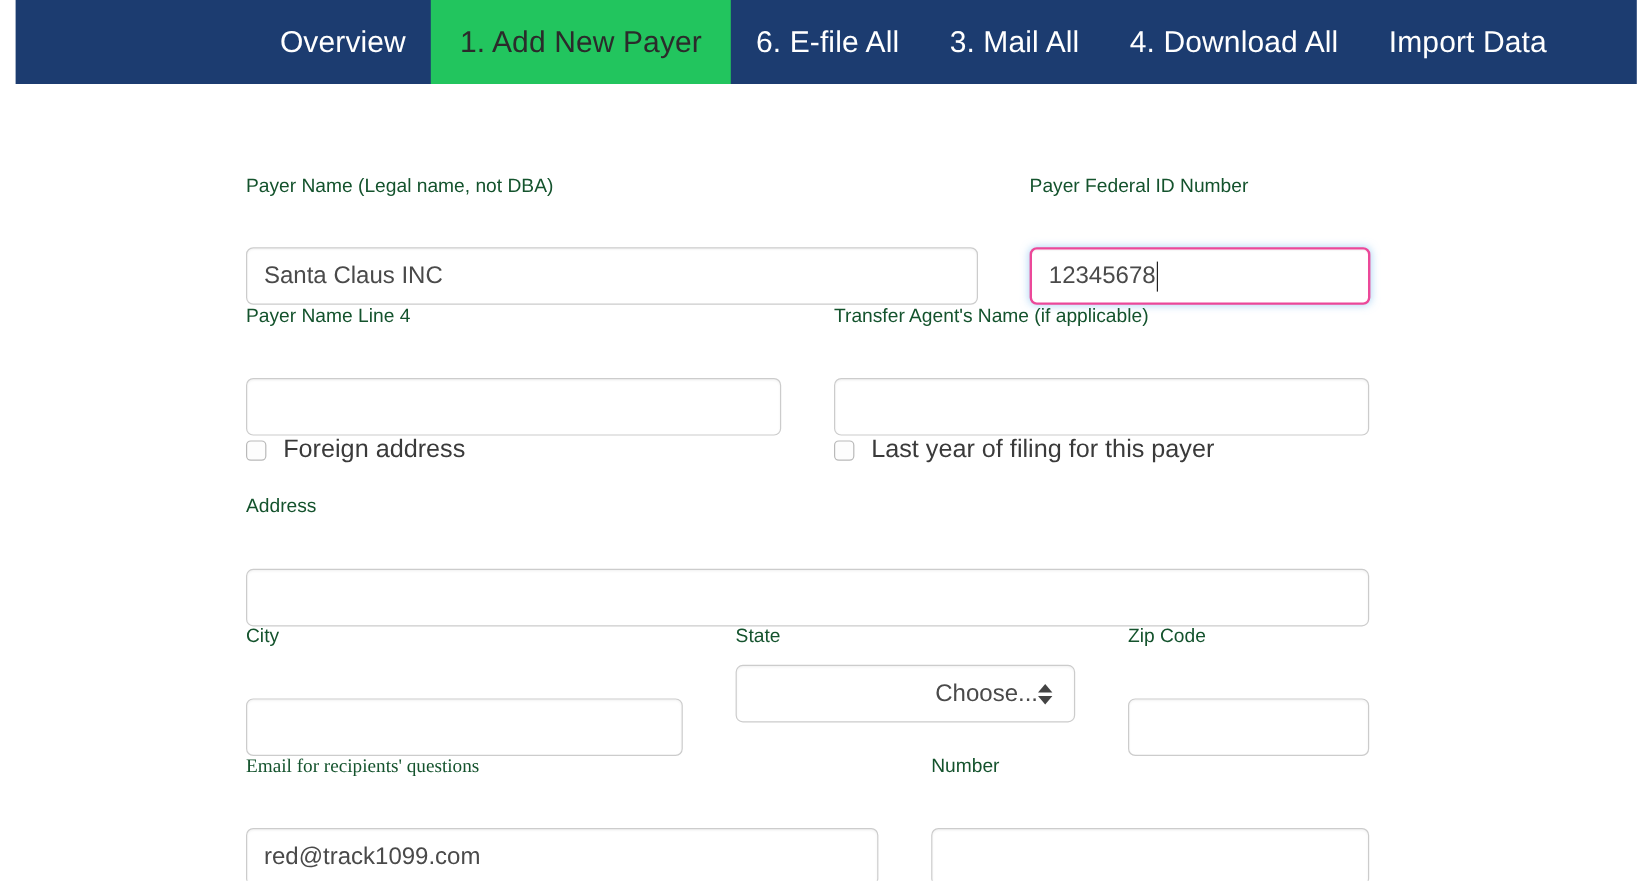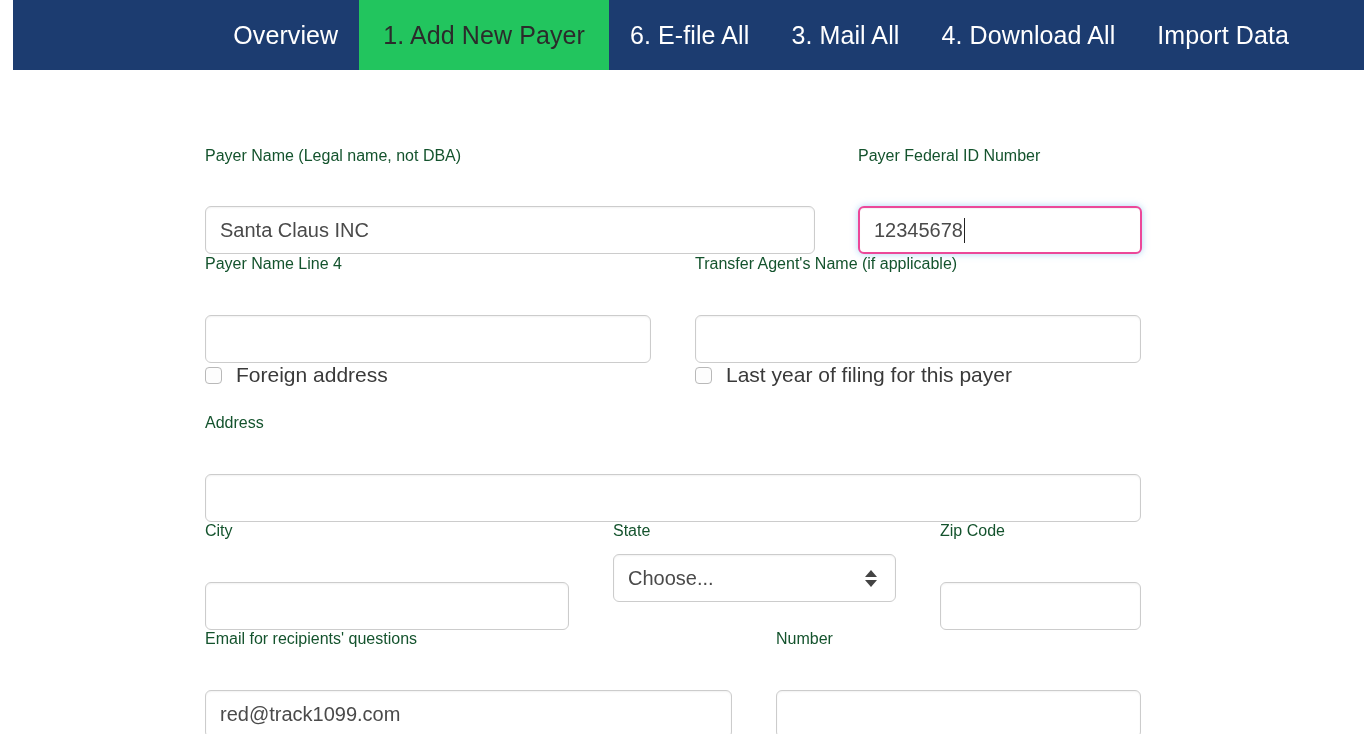--- a/index.html
+++ b/index.html
@@ -104,21 +104,21 @@
     box-sizing: border-box;
     height: 48px;
     background: #ffffff;
     border: 1px solid #cccccc;
     border-radius: 6px;
     font-size: 20px;
     color: #4a4a4a;
     padding: 0 14px;
     display: flex;
     align-items: center;
-    justify-content: space-between;
+    justify-content: flex-end;
     box-shadow: inset 0 1px 2px rgba(0,0,0,0.055);
     cursor: pointer;
   }
   .select-arrows {
     display: flex;
     flex-direction: column;
     align-items: center;
     justify-content: center;
     gap: 3px;
     margin-right: 4px;
@@ -223,21 +223,21 @@
         <span class="arrow-up"></span>
         <span class="arrow-down"></span>
       </span>
     </div>
 
     <div class="field-label" style="left:940px; top:450px;">Zip Code</div>
     <div class="input-box" style="left:940px; top:484px; width:201px;">
       <span></span>
     </div>
 
-    <div class="field-label" style="left:205px; top:558px;">Email for recipients' questions</div>
+    <div class="field-label" style="left:205px; top:558px;font-family:Liberation Serif, serif;">Email for recipients' questions</div>
     <div class="input-box" style="left:205px; top:592px; width:527px;">
       <span>red@track1099.com</span>
     </div>
 
     <div class="field-label" style="left:776px; top:558px;">Number</div>
     <div class="input-box" style="left:776px; top:592px; width:365px;">
       <span></span>
     </div>
 
   </div>

